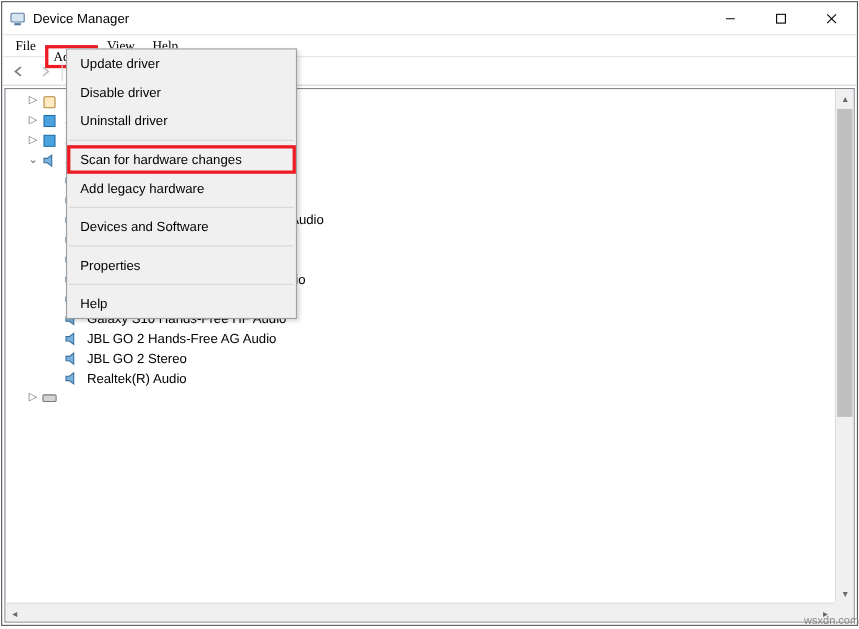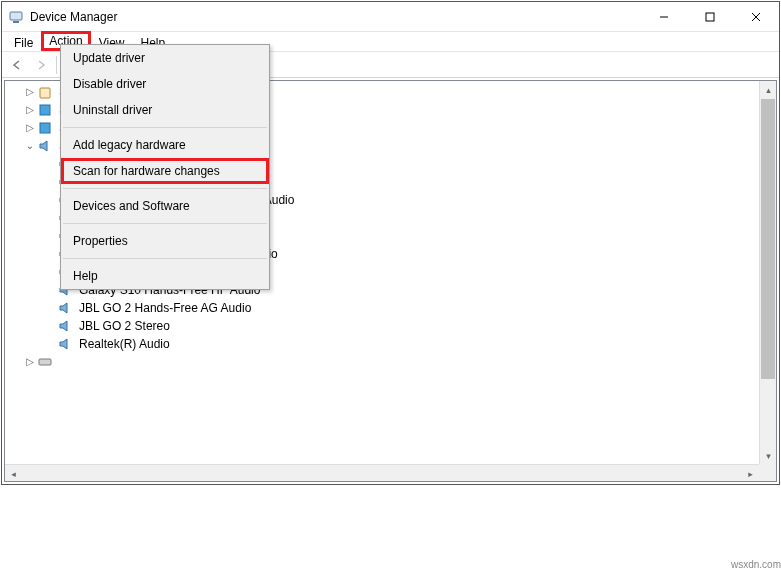--- a/index.html
+++ b/index.html
@@ -1,23 +1,23 @@
 <!DOCTYPE html>
 <html><head>
 <meta charset="utf-8">
 <style>
 * { box-sizing: border-box; margin: 0; padding: 0; }
 body { font-family: "Segoe UI", Tahoma, sans-serif; font-size: 12px; background: #fff; color: #000; width: 781px; height: 572px; overflow: hidden; position: relative; }
-.window { border: 1px solid #555; width: 779px; height: 484px; margin: 1px; display: flex; flex-direction: column; background: #fff; }
+.window { border: 1px solid #555; width: 779px; height: 568px; margin: 1px; display: flex; flex-direction: column; background: #fff; }
 .titlebar { height: 30px; display: flex; align-items: center; padding: 0 0 0 6px; border-bottom: 1px solid #e5e5e5; }
 .titlebar-icon { width: 16px; height: 16px; margin-right: 6px; }
 .titlebar-title { flex: 1; font-size: 12px; }
 .titlebar-controls { display: flex; }
 .tb-btn { width: 46px; height: 30px; display: flex; align-items: center; justify-content: center; cursor: pointer; }
-.menubar { height: 20px; display: flex; align-items: flex-end; padding: 0 4px; border-bottom: 1px solid #e5e5e5; }
+.menubar { height: 20px; display: flex; align-items: center; padding: 0 4px; border-bottom: 1px solid #e5e5e5; font-family: Liberation Serif, serif; }
 .menu-item { padding: 1px 8px; cursor: pointer; font-size: 12px; }
 .menu-item.highlighted { border: 3px solid #ed1c24; padding: 0 5px; background: #fff; margin-top: 19px; }
 .toolbar { height: 26px; display: flex; align-items: center; padding: 0 4px; border-bottom: 1px solid #d4d4d4; gap: 2px; }
 .tool-btn { width: 22px; height: 22px; display: flex; align-items: center; justify-content: center; cursor: pointer; }
 .tool-sep { width: 1px; height: 18px; background: #d4d4d4; margin: 0 2px; }
 .content { flex: 1; border: 1px solid #828790; margin: 2px; background: #fff; position: relative; overflow: hidden; }
 .tree { padding: 2px 0 2px 4px; font-size: 12px; line-height: 18px; }
 .tree-row { display: flex; align-items: center; height: 18px; white-space: nowrap; }
 .expander { width: 14px; height: 14px; display: inline-flex; align-items: center; justify-content: center; cursor: pointer; color: #666; font-size: 10px; }
 .indent-0 { padding-left: 14px; }
@@ -206,22 +206,22 @@
     </div>
     <div class="sb-corner"></div>
   </div>
 </div>
 
 <div class="dropdown">
   <div class="dd-item">Update driver</div>
   <div class="dd-item">Disable driver</div>
   <div class="dd-item">Uninstall driver</div>
   <div class="dd-sep"></div>
+  <div class="dd-item highlighted">Scan for hardware changes</div>
   <div class="dd-item">Add legacy hardware</div>
-  <div class="dd-item highlighted">Scan for hardware changes</div>
   <div class="dd-sep"></div>
   <div class="dd-item">Devices and Software</div>
   <div class="dd-sep"></div>
   <div class="dd-item">Properties</div>
   <div class="dd-sep"></div>
   <div class="dd-item">Help</div>
 </div>
 
 <div class="watermark">wsxdn.com</div>
 

